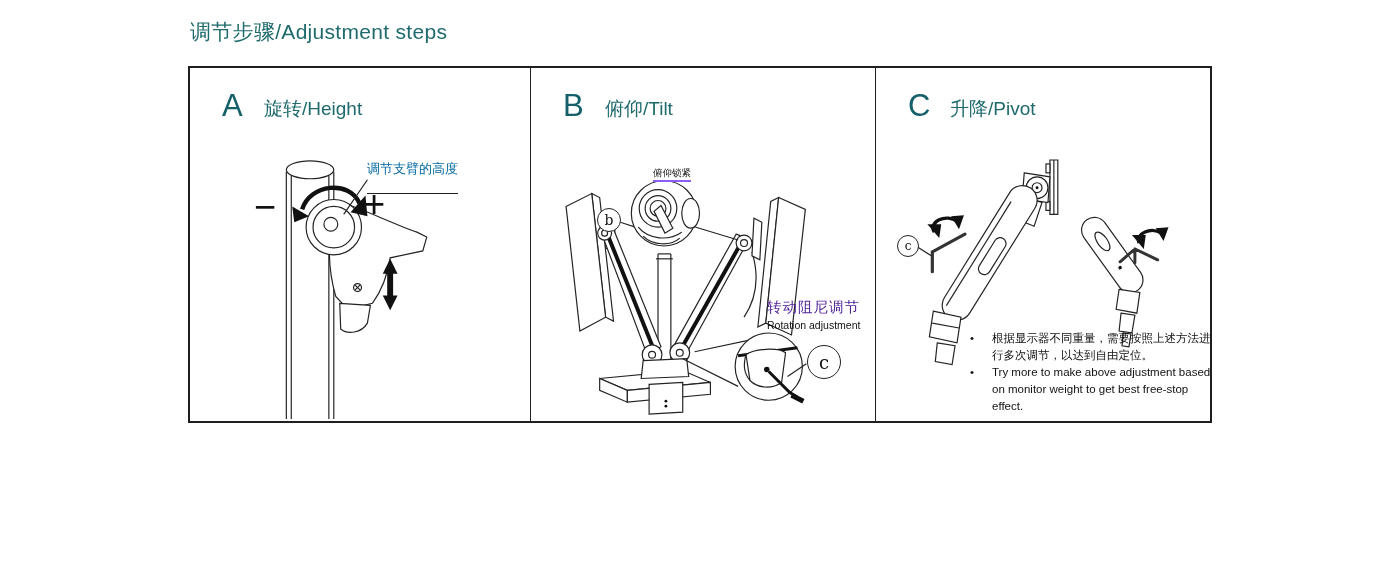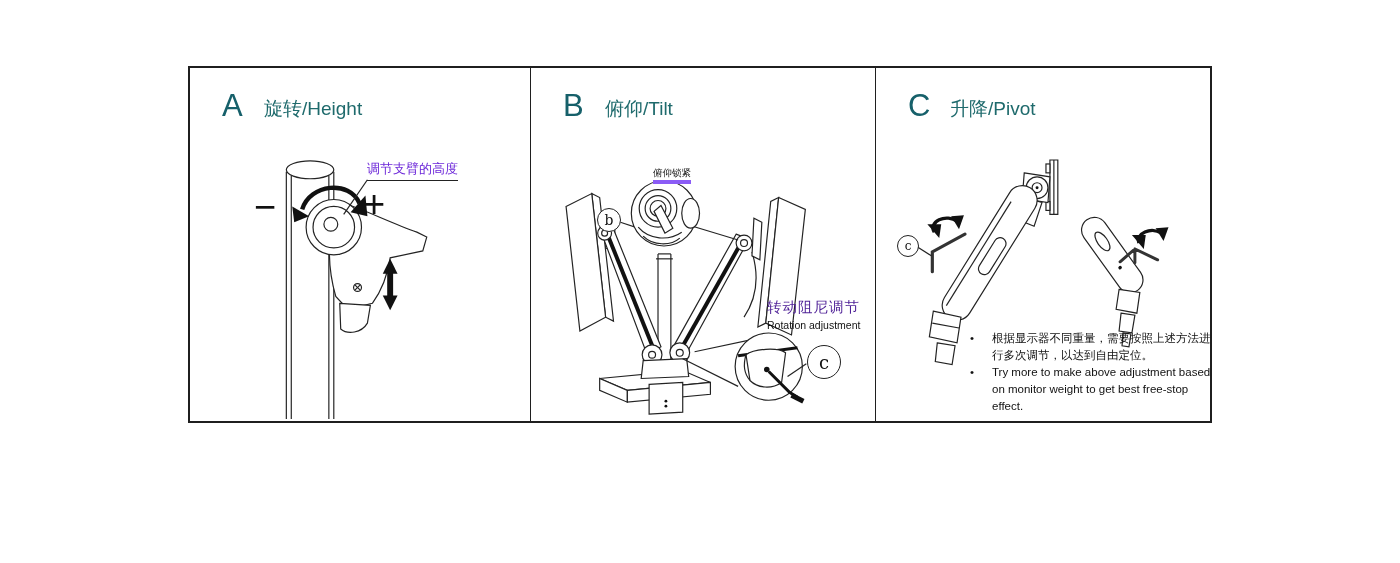--- a/index.html
+++ b/index.html
@@ -11,27 +11,27 @@
         border:2px solid #1f1f1f;box-sizing:border-box;display:flex;background:#fff;}
   .panel{position:relative;height:100%;box-sizing:border-box;}
   .panel-a{width:341px;border-right:1.5px solid #1f1f1f;}
   .panel-b{width:345px;border-right:1.5px solid #1f1f1f;}
   .panel-c{flex:1;}
   .panel-letter{position:absolute;left:32px;top:22px;font-size:31px;line-height:1;
         color:#16606A;font-weight:400;}
   .panel-title{position:absolute;left:74px;top:31px;font-size:19px;line-height:1;
         color:var(--accent,#1E6A6C);font-weight:500;}
   .art{position:absolute;left:0;top:0;width:100%;height:100%;}
-  .callout{position:absolute;left:177px;top:92px;font-size:13px;color:#6d28d9;
-        border-bottom:1px solid #222;padding-bottom:2px;white-space:nowrap;}
+  .callout{position:absolute;left:177px;top:92px;font-size:13px;color:#0369a1;
+        border-bottom:1px solid #222;padding-bottom:15px;white-space:nowrap;}
   .sym{position:absolute;line-height:1;color:#111;font-weight:400;}
   .sym-minus{left:64px;top:120px;font-size:38px;}
   .sym-plus{left:173px;top:117px;font-size:38px;}
   .lock-label{position:absolute;left:122px;top:99px;font-size:9.5px;color:#111;
-        border-bottom:4px solid #8b5cf6;white-space:nowrap;}
+        border-bottom:2px solid #8b5cf6;white-space:nowrap;}
   .badge{position:absolute;border:1.2px solid #222;border-radius:50%;background:#fff;
         display:flex;align-items:center;justify-content:center;
         font-family:"DejaVu Serif","Liberation Serif",serif;color:#111;box-sizing:border-box;}
   .badge-b{left:66px;top:140px;width:24px;height:24px;font-size:14px;}
   .badge-c-b{left:276px;top:277px;width:34px;height:34px;font-size:18px;}
   .badge-c-c{left:21px;top:167px;width:22px;height:22px;font-size:12px;}
   .rot-label{position:absolute;left:236px;top:230px;white-space:nowrap;}
   .rot-cn{font-size:14.5px;color:#4c1d95;letter-spacing:1px;}
   .rot-en{font-size:10.5px;color:#111;margin-top:2px;}
   .notes{position:absolute;left:94px;top:262px;width:242px;font-size:11.5px;line-height:1.45;color:#111;}
@@ -42,20 +42,21 @@
   .ln{stroke:#232323;stroke-width:1.2;fill:none;}
   .wh{stroke:#232323;stroke-width:1.2;fill:#ffffff;}
   .blk{fill:#111;stroke:none;}
   .thick{stroke:#111;fill:none;}
 </style>
 </head>
 <body>
 
 <div class="page">
 
+  <div class="doc-title">调节步骤/Adjustment steps</div>
 
   <div class="panels">
 
     <div class="panel panel-a">
       <svg class="art" viewBox="0 0 341 357" width="341" height="357">
 
         <g>
           <line class="ln" x1="96" y1="105" x2="96" y2="355"></line>
           <line class="ln" x1="101" y1="109" x2="101" y2="355"></line>
           <line class="ln" x1="139" y1="109" x2="139" y2="355"></line>

